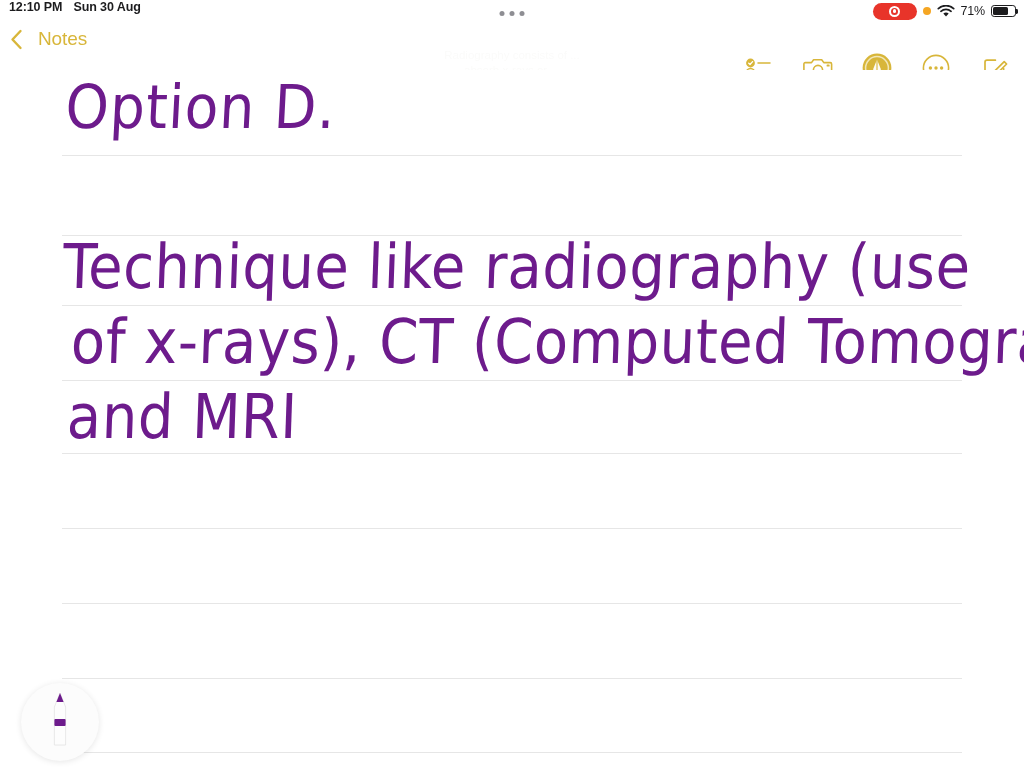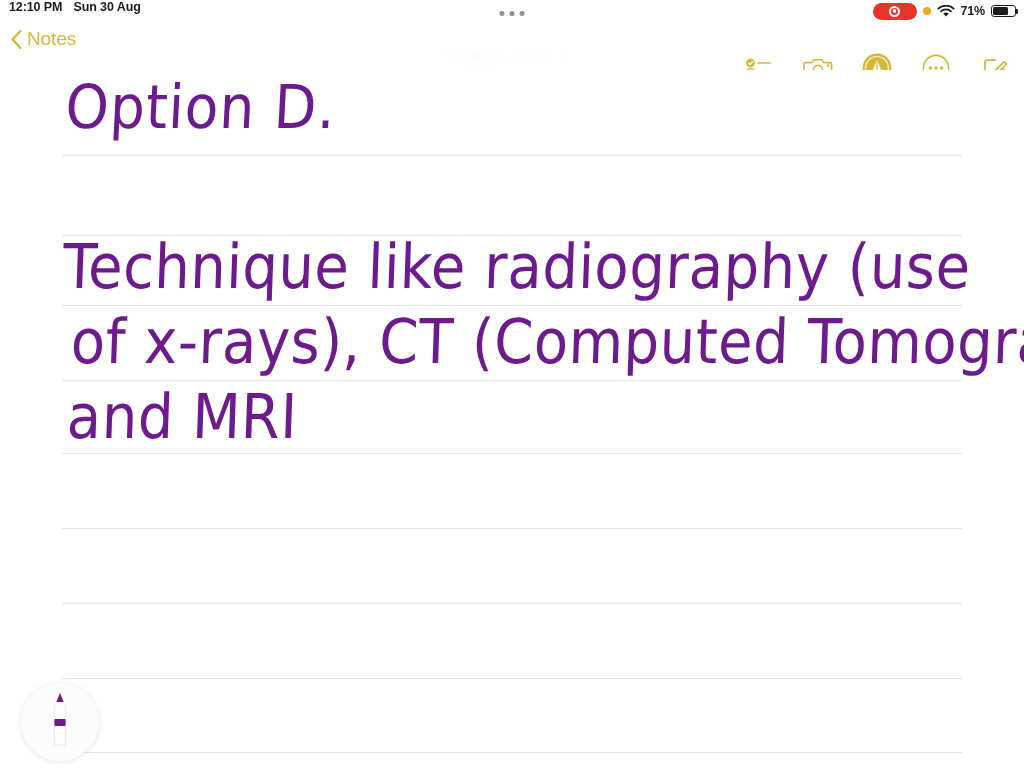--- a/index.html
+++ b/index.html
@@ -30,21 +30,21 @@
   }
   .rec-ring {
     width:11px; height:11px; border-radius:50%;
     border:2.2px solid #ffffff; background:#e8342a;
     display:flex; align-items:center; justify-content:center;
   }
   .rec-dot { width:3.5px; height:3.5px; border-radius:50%; background:#ffffff; }
   .privacy-dot { width:8px; height:8px; border-radius:50%; background:#f5a623; }
   .wifi-ico { display:block; }
   .batt-pct {
-    font-size:12.5px; font-weight:bold; color:#1c1c1e; letter-spacing:-0.2px;
+    font-size:12.5px; font-weight:normal; color:#1c1c1e; letter-spacing:-0.2px;
   }
   .batt {
     position:relative; width:25px; height:12px;
     border:1.4px solid #1c1c1e; border-radius:3.2px;
   }
   .batt-fill {
     position:absolute; left:1.4px; top:1.4px; bottom:1.4px;
     width:15px; background:#1c1c1e; border-radius:1.6px;
   }
   .batt-cap {
@@ -61,21 +61,21 @@
   #multitask-handle span {
     width:5px; height:5px; border-radius:50%; background:#8e8e93;
   }
 
   
   #nav-bar {
     position:absolute; top:22px; left:0; width:1024px; height:48px;
   }
   #back-button {
     position:absolute; left:10px; top:6px;
-    display:flex; align-items:center; gap:4px;
+    display:flex; align-items:center; gap:15px;
     color:#d8b63a; font-size:19px; letter-spacing:-0.1px;
   }
   #back-button .chev { display:block; }
   #note-title-faint {
     position:absolute; left:50%; transform:translateX(-50%); top:26px;
     width:240px; text-align:center;
     font-size:11.5px; line-height:15px; color:#fbfbfa;
     white-space:pre-line; pointer-events:none;
   }
 

